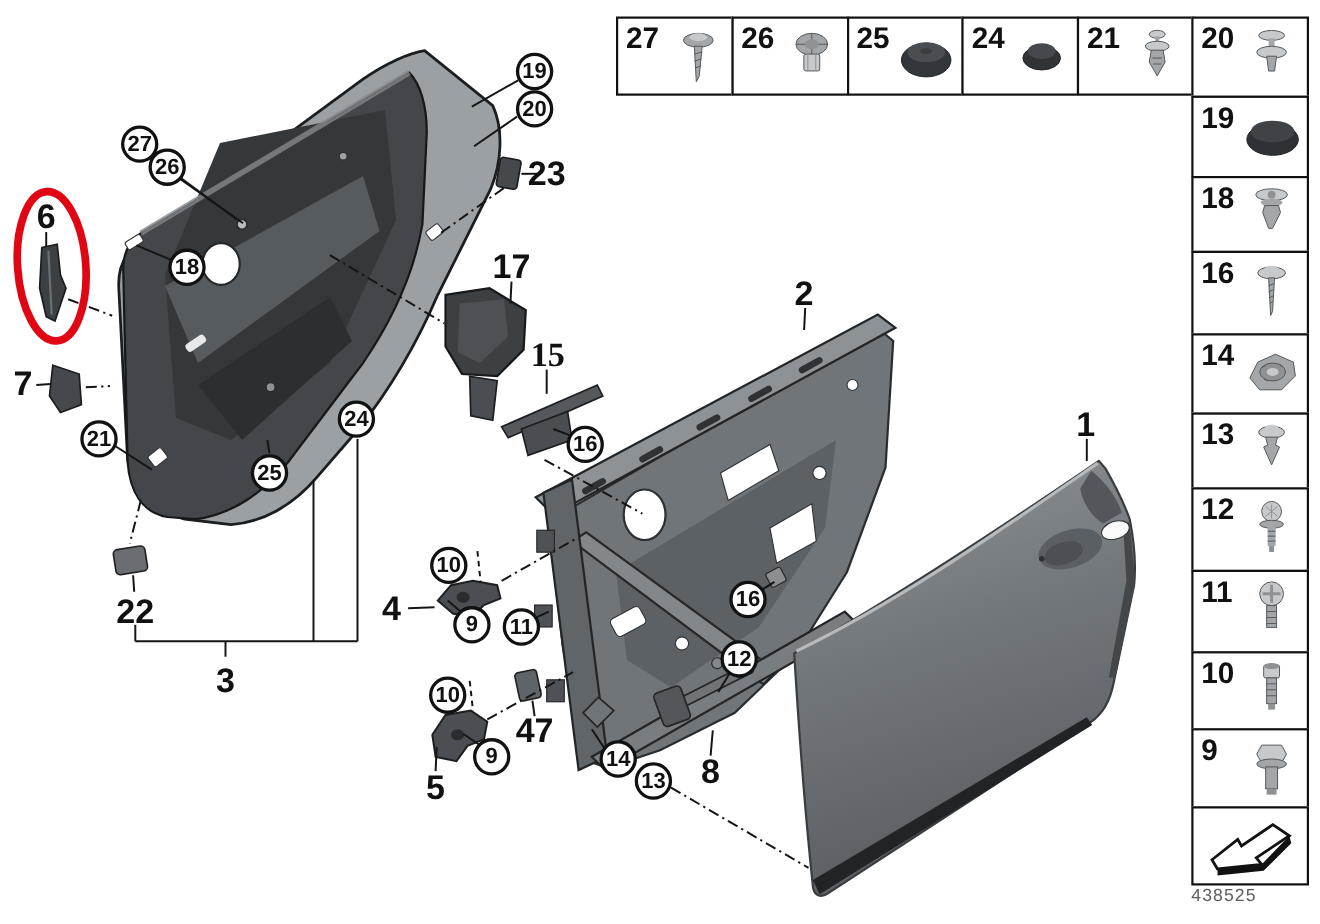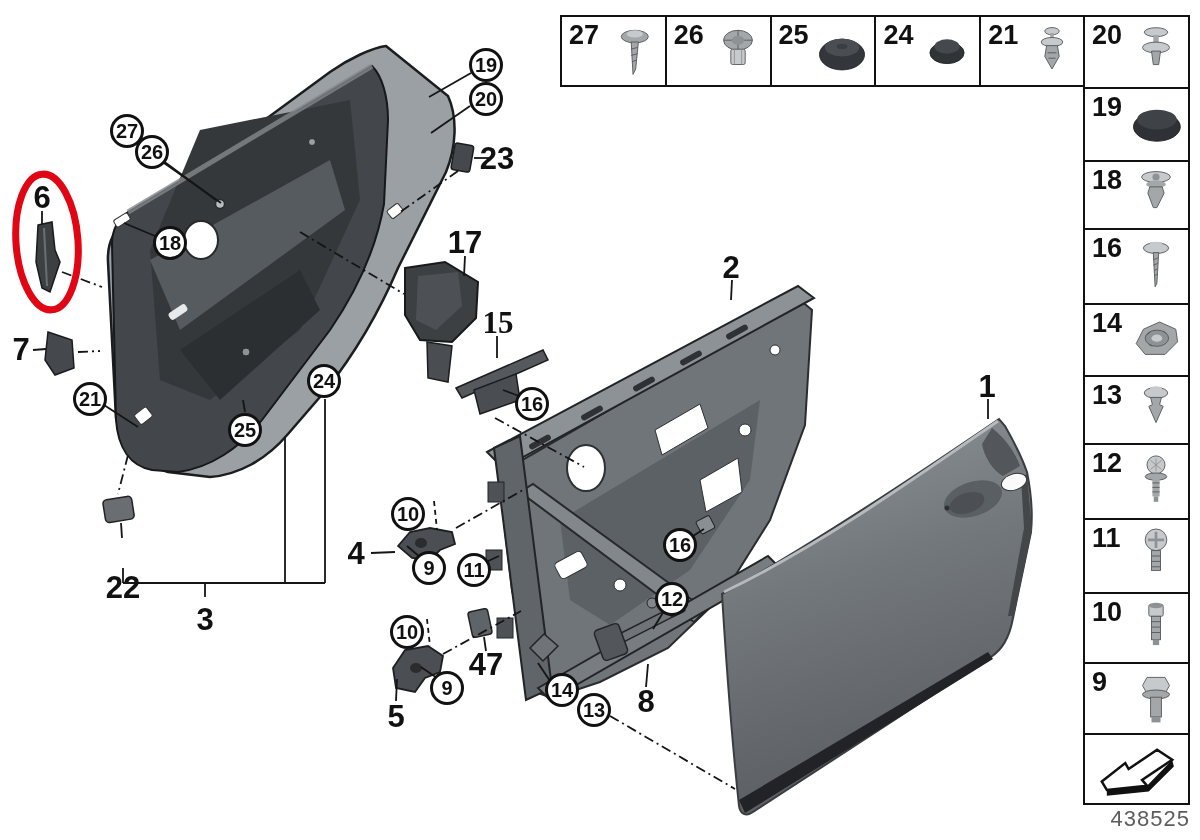--- a/index.html
+++ b/index.html
@@ -6,22 +6,22 @@
   #stage{position:relative;width:1200px;height:840px;background:#fff;overflow:hidden;}
   #art{position:absolute;left:0;top:0;}
   .callout-circle{position:absolute;width:34px;height:34px;border:3px solid #111;border-radius:50%;
     background:#fff;color:#111;font-weight:bold;font-size:20px;display:flex;align-items:center;
     justify-content:center;transform:translate(-50%,-50%);box-sizing:border-box;line-height:1;}
   .callout-bold{position:absolute;color:#111;font-weight:bold;font-size:31px;transform:translate(-50%,-50%);line-height:1;}
   .legend-cell{position:absolute;border:2px solid #111;background:#fff;box-sizing:border-box;}
   .legend-cell .num{position:absolute;left:7px;top:5px;font-weight:bold;font-size:27px;color:#111;line-height:1;}
   .legend-cell .icon{position:absolute;right:5px;top:50%;transform:translateY(-50%);}
   .legend-cell .icon.center{left:50%;transform:translate(-50%,-50%);right:auto;}
-  #diagram-number{position:absolute;left:1083px;top:806px;width:107px;text-align:right;
-    font-size:22px;color:#5d5d5d;letter-spacing:1px;}
+  #diagram-number{position:absolute;left:1083px;top:806px;width:107px;text-align:left;
+    font-size:16px;color:#5d5d5d;letter-spacing:1px;}
 </style>
 </head>
 <body>
 
 <div id="stage">
 
 <svg id="art" width="1200" height="840" viewBox="0 0 1200 840">
   <defs>
     <linearGradient id="doorg" x1="0" y1="0" x2="0.25" y2="1">
       <stop offset="0" stop-color="#91969a"></stop>
@@ -204,21 +204,21 @@
     <div class="callout-circle" style="left: 429px; top: 568px;">9</div>
     <div class="callout-circle" style="left: 474px; top: 570px;">11</div>
     <div class="callout-circle" style="left: 407px; top: 632px;">10</div>
     <div class="callout-circle" style="left: 447px; top: 688px;">9</div>
     <div class="callout-circle" style="left: 680px; top: 545px;">16</div>
     <div class="callout-circle" style="left: 672px; top: 599px;">12</div>
     <div class="callout-circle" style="left: 562px; top: 690px;">14</div>
     <div class="callout-circle" style="left: 594px; top: 710px;">13</div>
     <div class="callout-bold" style="left: 42px; top: 197px;">6</div>
     <div class="callout-bold" style="left: 21px; top: 349px;">7</div>
-    <div class="callout-bold" style="left: 123px; top: 556px; margin-top: 31px;">22</div>
+    <div class="callout-bold" style="left: 123px; top: 556px;">22</div>
     <div class="callout-bold" style="left: 205px; top: 619px;">3</div>
     <div class="callout-bold" style="left: 497px; top: 158px;">23</div>
     <div class="callout-bold" style="left: 465px; top: 242px;">17</div>
     <div class="callout-bold" style="left: 498px; top: 322px; font-family: Liberation Serif, serif;">15</div>
     <div class="callout-bold" style="left: 731px; top: 267px;">2</div>
     <div class="callout-bold" style="left: 987px; top: 386px;">1</div>
     <div class="callout-bold" style="left: 356px; top: 553px;">4</div>
     <div class="callout-bold" style="left: 396px; top: 716px;">5</div>
     <div class="callout-bold" style="left: 486px; top: 664px;">47</div>
     <div class="callout-bold" style="left: 646px; top: 701px;">8</div>

